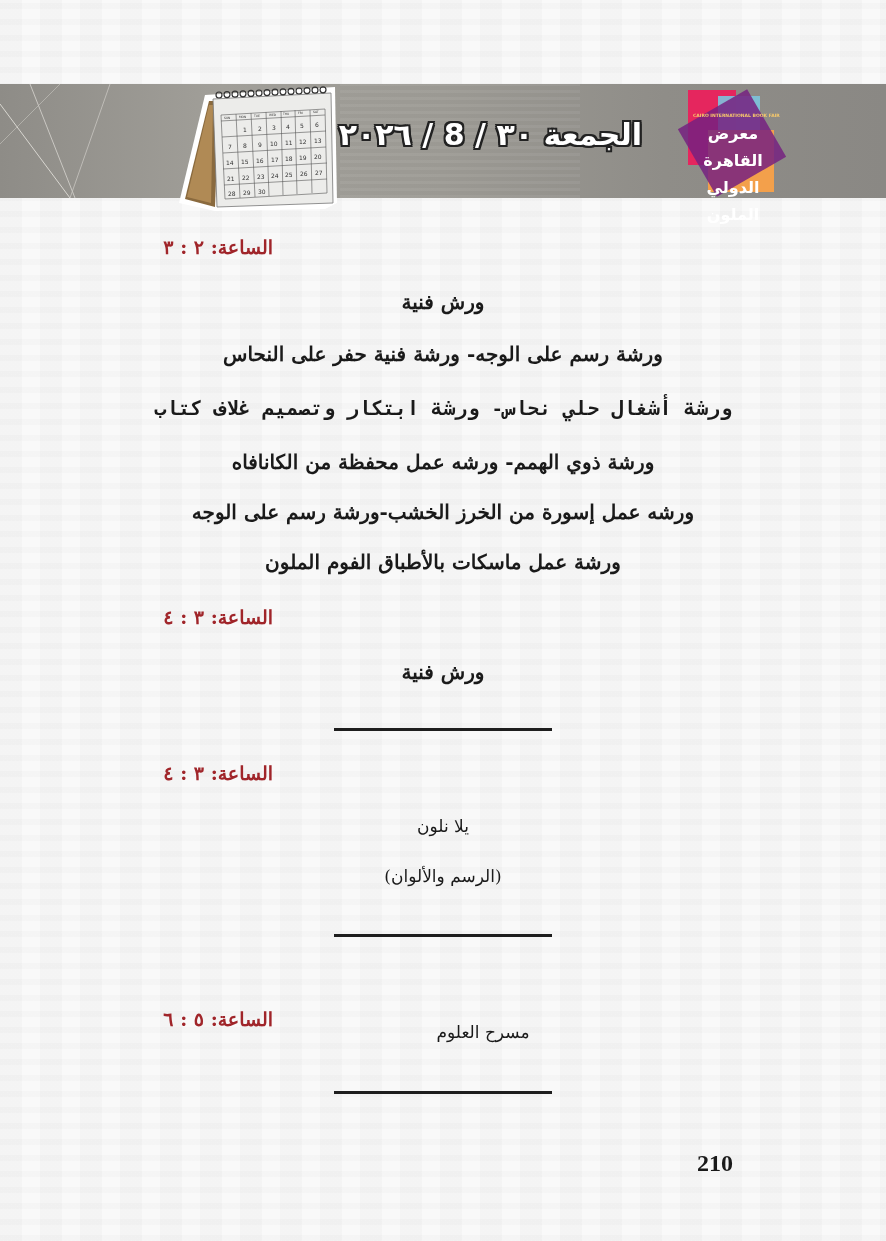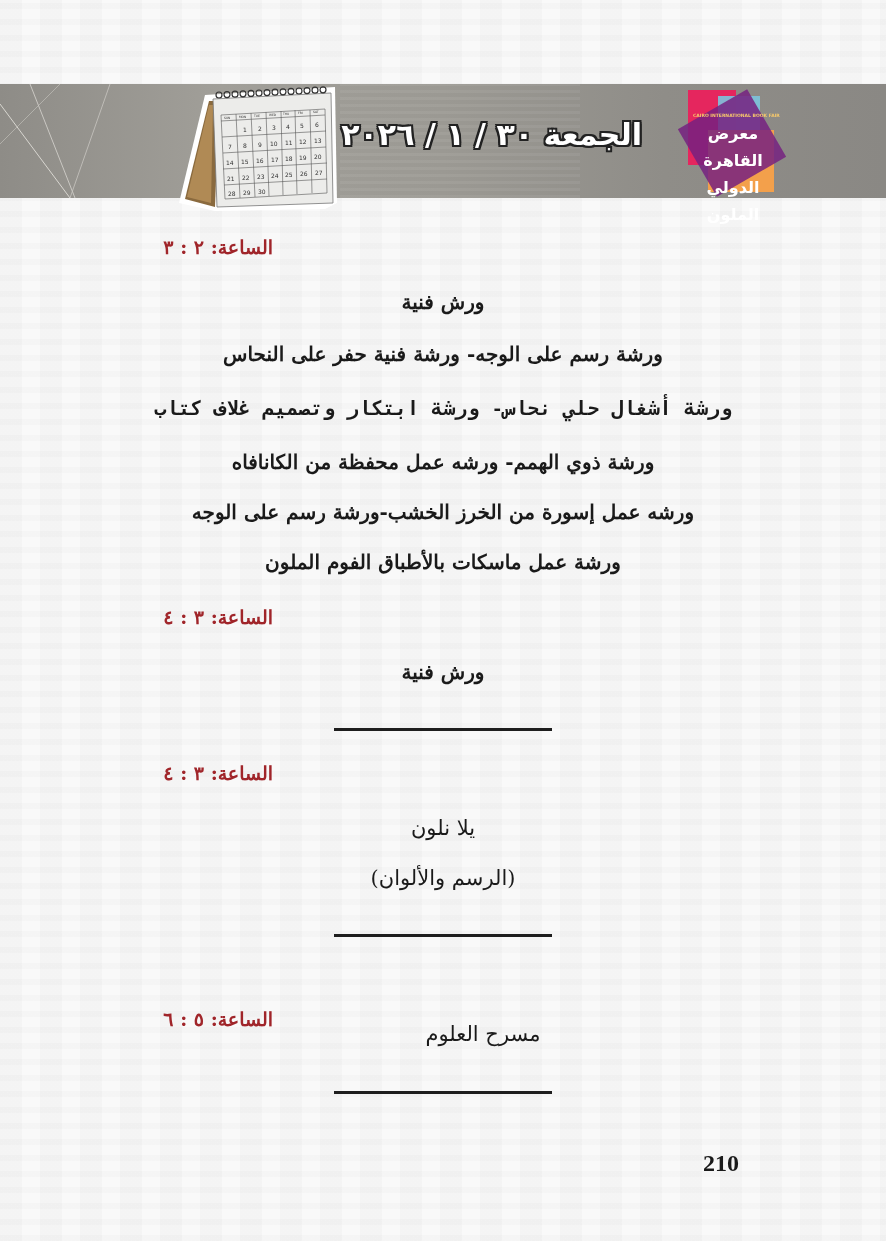--- a/index.html
+++ b/index.html
@@ -52,43 +52,43 @@
   }
   .time-label {
     position: absolute; left: 148px; width: 125px;
     font-family: "DejaVu Serif", serif; font-weight: bold; font-size: 19px;
     color: #a0252a; direction: rtl; text-align: right; white-space: nowrap;
   }
   .line-text {
     position: absolute; left: 0; width: 886px; text-align: center; direction: rtl;
     font-weight: bold; font-size: 20px; white-space: nowrap;
   }
-  .line-text.regular { font-weight: normal; font-size: 21px; }
+  .line-text.regular { font-weight: normal; font-size: 17px; }
   .rule {
     position: absolute; left: 334px; width: 218px; height: 3px; background: #1e1e1e;
   }
   .page-number {
     position: absolute; left: 697px; top: 1150px;
-    font-family: "Liberation Serif", serif; font-weight: bold; font-size: 24px; color: #1a1a1a; margin-left: 6px;
+    font-family: "Liberation Serif", serif; font-weight: bold; font-size: 24px; color: #1a1a1a;
   }
 </style>
 </head>
 <body>
 
 <div class="banner">
   <div class="banner-deco-lines">
     <svg width="200" height="114" viewBox="0 0 200 114">
       <line x1="0" y1="20" x2="70" y2="114" stroke="#d8d6d0" stroke-width="1"></line>
       <line x1="30" y1="0" x2="75" y2="114" stroke="#d8d6d0" stroke-width="0.8"></line>
       <line x1="70" y1="114" x2="110" y2="0" stroke="#c9c7c1" stroke-width="0.8"></line>
       <line x1="60" y1="0" x2="0" y2="60" stroke="#c9c7c1" stroke-width="0.6"></line>
     </svg>
   </div>
   <div class="banner-texture"></div>
-  <div class="banner-date">الجمعة ٣٠ / ١ / ٢٠٢٦</div>
+  <div class="banner-date">الجمعة ٣٠ / 8 / ٢٠٢٦</div>
 </div>
 
 <div class="calendar">
   <svg width="165" height="140" viewBox="0 0 165 140">
 
     <polygon points="4,128 30,20 160,12 162,128 150,134 40,136" fill="#ffffff"></polygon>
 
     <polygon points="10,124 34,26 44,26 40,132" fill="#8a6a3e"></polygon>
     <polygon points="12,122 34,30 38,30 36,128" fill="#b08a55"></polygon>
 

